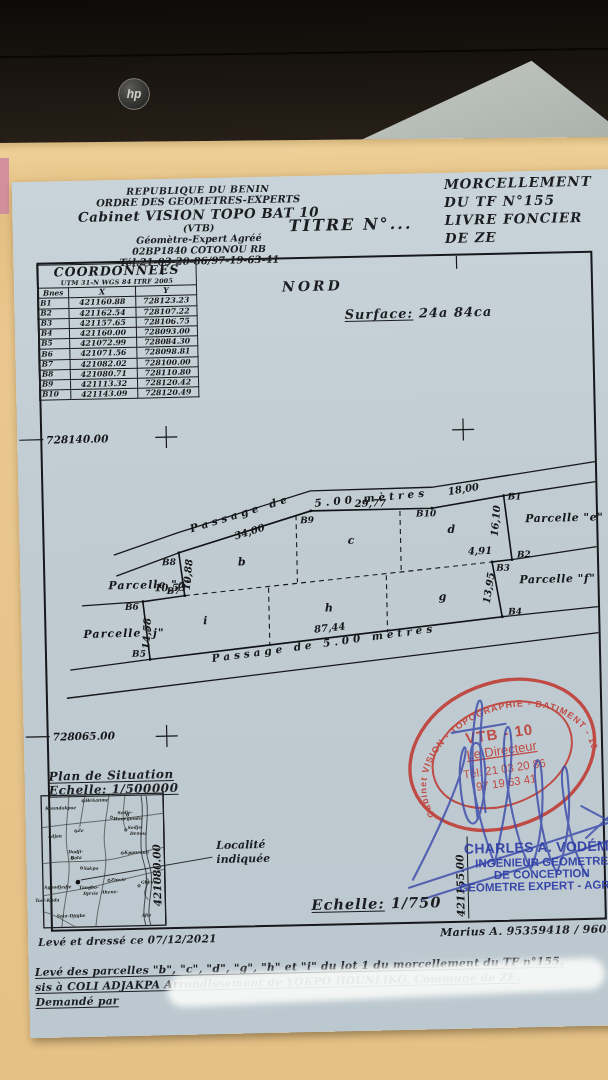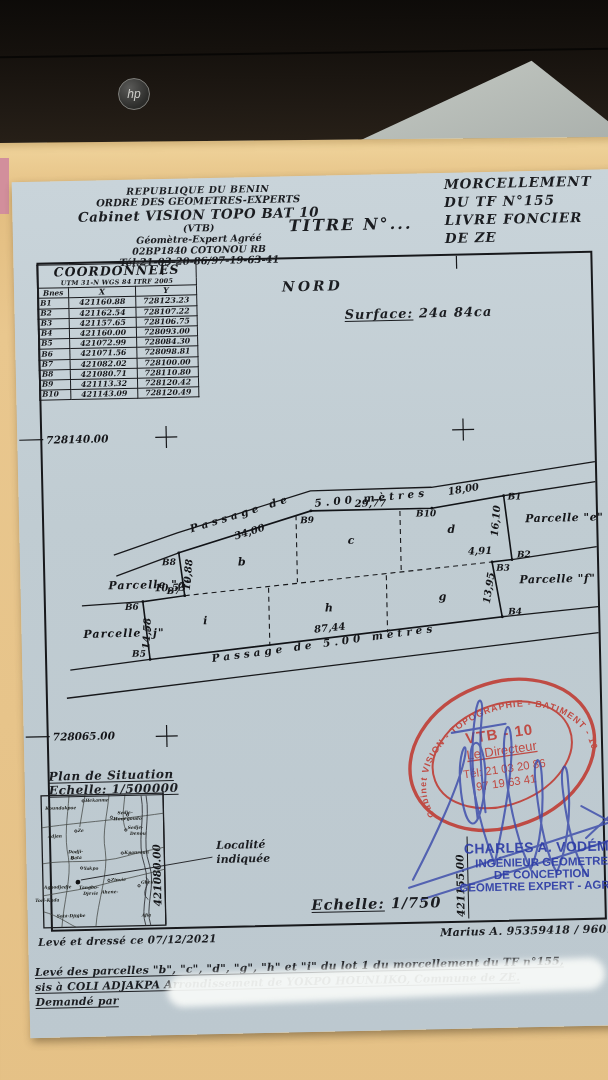--- a/index.html
+++ b/index.html
@@ -1,21 +1,21 @@
 <!DOCTYPE html>
 <html><head>
 <meta charset="utf-8">
 <style>
   html,body{margin:0;padding:0;background:#111;}
   .screen{position:relative;width:608px;height:1080px;overflow:hidden;background:#e7c58d;font-family:"DejaVu Serif",serif;}
   .abs{position:absolute;}
   
   .laptop{left:-8px;top:-10px;width:630px;height:166px;background:linear-gradient(180deg,#0c0a08 0%,#15110d 35%,#201a14 70%,#2a2219 100%);transform:rotate(-0.8deg);box-shadow:0 3px 6px rgba(0,0,0,.4);}
   .laptop-seam{left:0;top:62px;width:100%;height:2px;background:#000;opacity:.6;}
-  .hp-logo{left:118px;top:78px;width:30px;height:30px;border-radius:50%;background:radial-gradient(circle at 35% 30%,#5a5a58,#2c2c2a 70%);border:1px solid #7e7e7a;display:flex;align-items:center;justify-content:center;color:#cfcfcb;font-family:"Liberation Sans",sans-serif;font-style:italic;font-weight:normal;font-size:12px;}
+  .hp-logo{left:118px;top:78px;width:30px;height:30px;border-radius:50%;background:radial-gradient(circle at 35% 30%,#5a5a58,#2c2c2a 70%);border:1px solid #7e7e7a;display:flex;align-items:center;justify-content:center;color:#cfcfcb;font-family:"Liberation Sans",sans-serif;font-style:italic;font-weight:bold;font-size:12px;}
   .gray-sheet{left:335px;top:56px;width:273px;height:96px;background:linear-gradient(160deg,#c6cbc5,#a9afab);clip-path:polygon(3% 96%,72% 5%,100% 68%,100% 96%);}
   .folder{left:-10px;top:140px;width:640px;height:960px;background:linear-gradient(180deg,#f0d49c 0%,#e3be81 6%,#e9c78e 20%,#e5c186 100%);transform:rotate(-0.55deg);box-shadow:inset 0 4px 6px rgba(120,80,20,.25);}
   .pink-sliver{left:0;top:158px;width:9px;height:56px;background:#d28f9c;}
   
   .paper{left:12px;top:182px;width:640px;height:856px;background:linear-gradient(180deg,#c9d4da 0%,#c0ccd2 40%,#bcc8cf 100%);transform:rotate(-1.25deg);transform-origin:16px 16px;box-shadow:2px 4px 9px rgba(60,45,20,.45);color:#1b1d21;}
   .doc{font-family:"DejaVu Serif",serif;font-style:italic;font-weight:700;color:#1b1d21;white-space:nowrap;}
   .frame{left:23px;top:81px;width:552px;height:665px;border:2px solid #17181b;}
   
   .coord{left:23px;top:83px;border-collapse:collapse;background:rgba(255,255,255,0.03);}
   .coord td,.coord th{border:1px solid #1a1b1e;font-family:"DejaVu Serif",serif;font-style:italic;font-weight:700;color:#16171a;padding:0 2px;line-height:1.18;}

